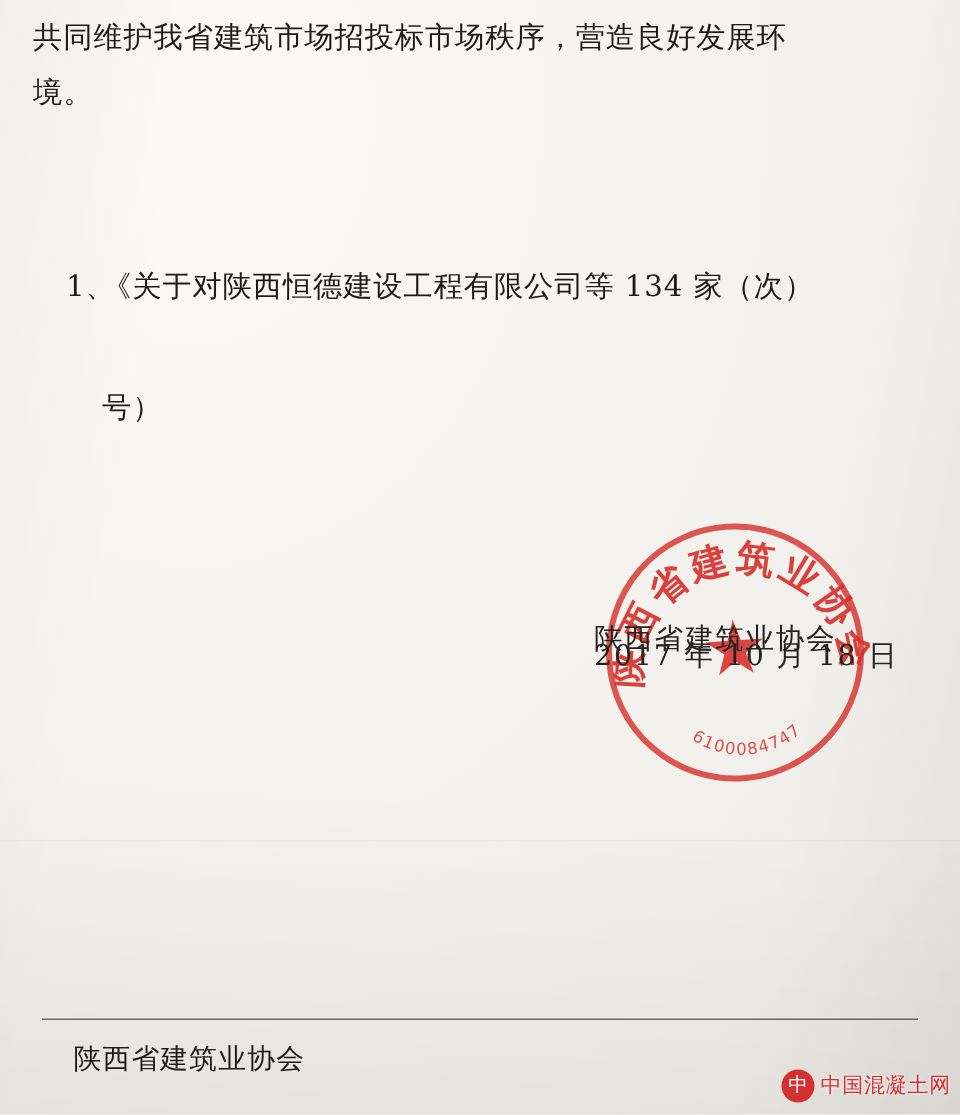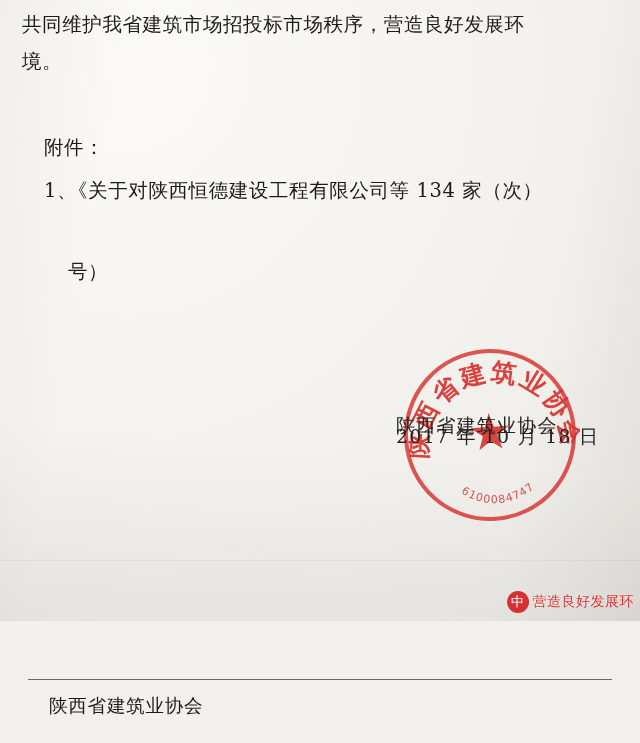--- a/index.html
+++ b/index.html
@@ -12,21 +12,21 @@
     background: #f2f0ee;
     font-family: "DejaVu Serif", "Liberation Serif", serif;
     overflow: hidden;
     position: relative;
   }
   .page {
     position: absolute;
     left: 0;
     top: 0;
     width: 640px;
-    height: 621px;
+    height: 743px;
     background:
       radial-gradient(ellipse at 20% 10%, #fbfaf8 0%, #f4f2ee 55%, #eceae5 100%);
   }
   
   .grain {
     position: absolute;
     inset: 0;
     background:
       linear-gradient(100deg, rgba(0,0,0,0.035) 0%, rgba(0,0,0,0) 18%, rgba(0,0,0,0) 80%, rgba(0,0,0,0.05) 100%),
       linear-gradient(5deg, rgba(0,0,0,0.05) 0%, rgba(0,0,0,0) 30%);
@@ -191,21 +191,20 @@
 </style>
 </head>
 <body>
 
 <div class="page">
   <div class="grain"></div>
 
   <div class="body-text" id="line1">共同维护我省建筑市场招投标市场秩序，营造良好发展环</div>
   <div class="body-text" id="line2">境。</div>
 
-  <div class="body-text" id="attach-label">附件：</div>
 
   <div class="body-text item-num">1、</div>
   <div class="body-text item-l1">《关于对陕西恒德建设工程有限公司等 134 家（次）</div>
   <div class="body-text item-l3">号）</div>
 
   <div class="seal">
     <div class="seal-inner">
       <svg class="seal-arc" viewBox="0 0 172 172">
         <defs>
           <path id="arcpath" d="M 18,96 A 68,68 0 0 1 154,96"></path>
@@ -229,15 +228,15 @@
   <div class="signature">陕西省建筑业协会</div>
   <div class="sign-date">2017 年 10 月 18 日</div>
 
   <div class="fold"></div>
 
   <div class="footer-rule"></div>
   <div class="footer-left">陕西省建筑业协会</div>
 
   <div class="watermark">
     <div class="wm-badge">中</div>
-    <div class="wm-text">营造良好发展环</div>
+    <div class="wm-text">中国混凝土网</div>
   </div>
 </div>
 
 </body></html>

